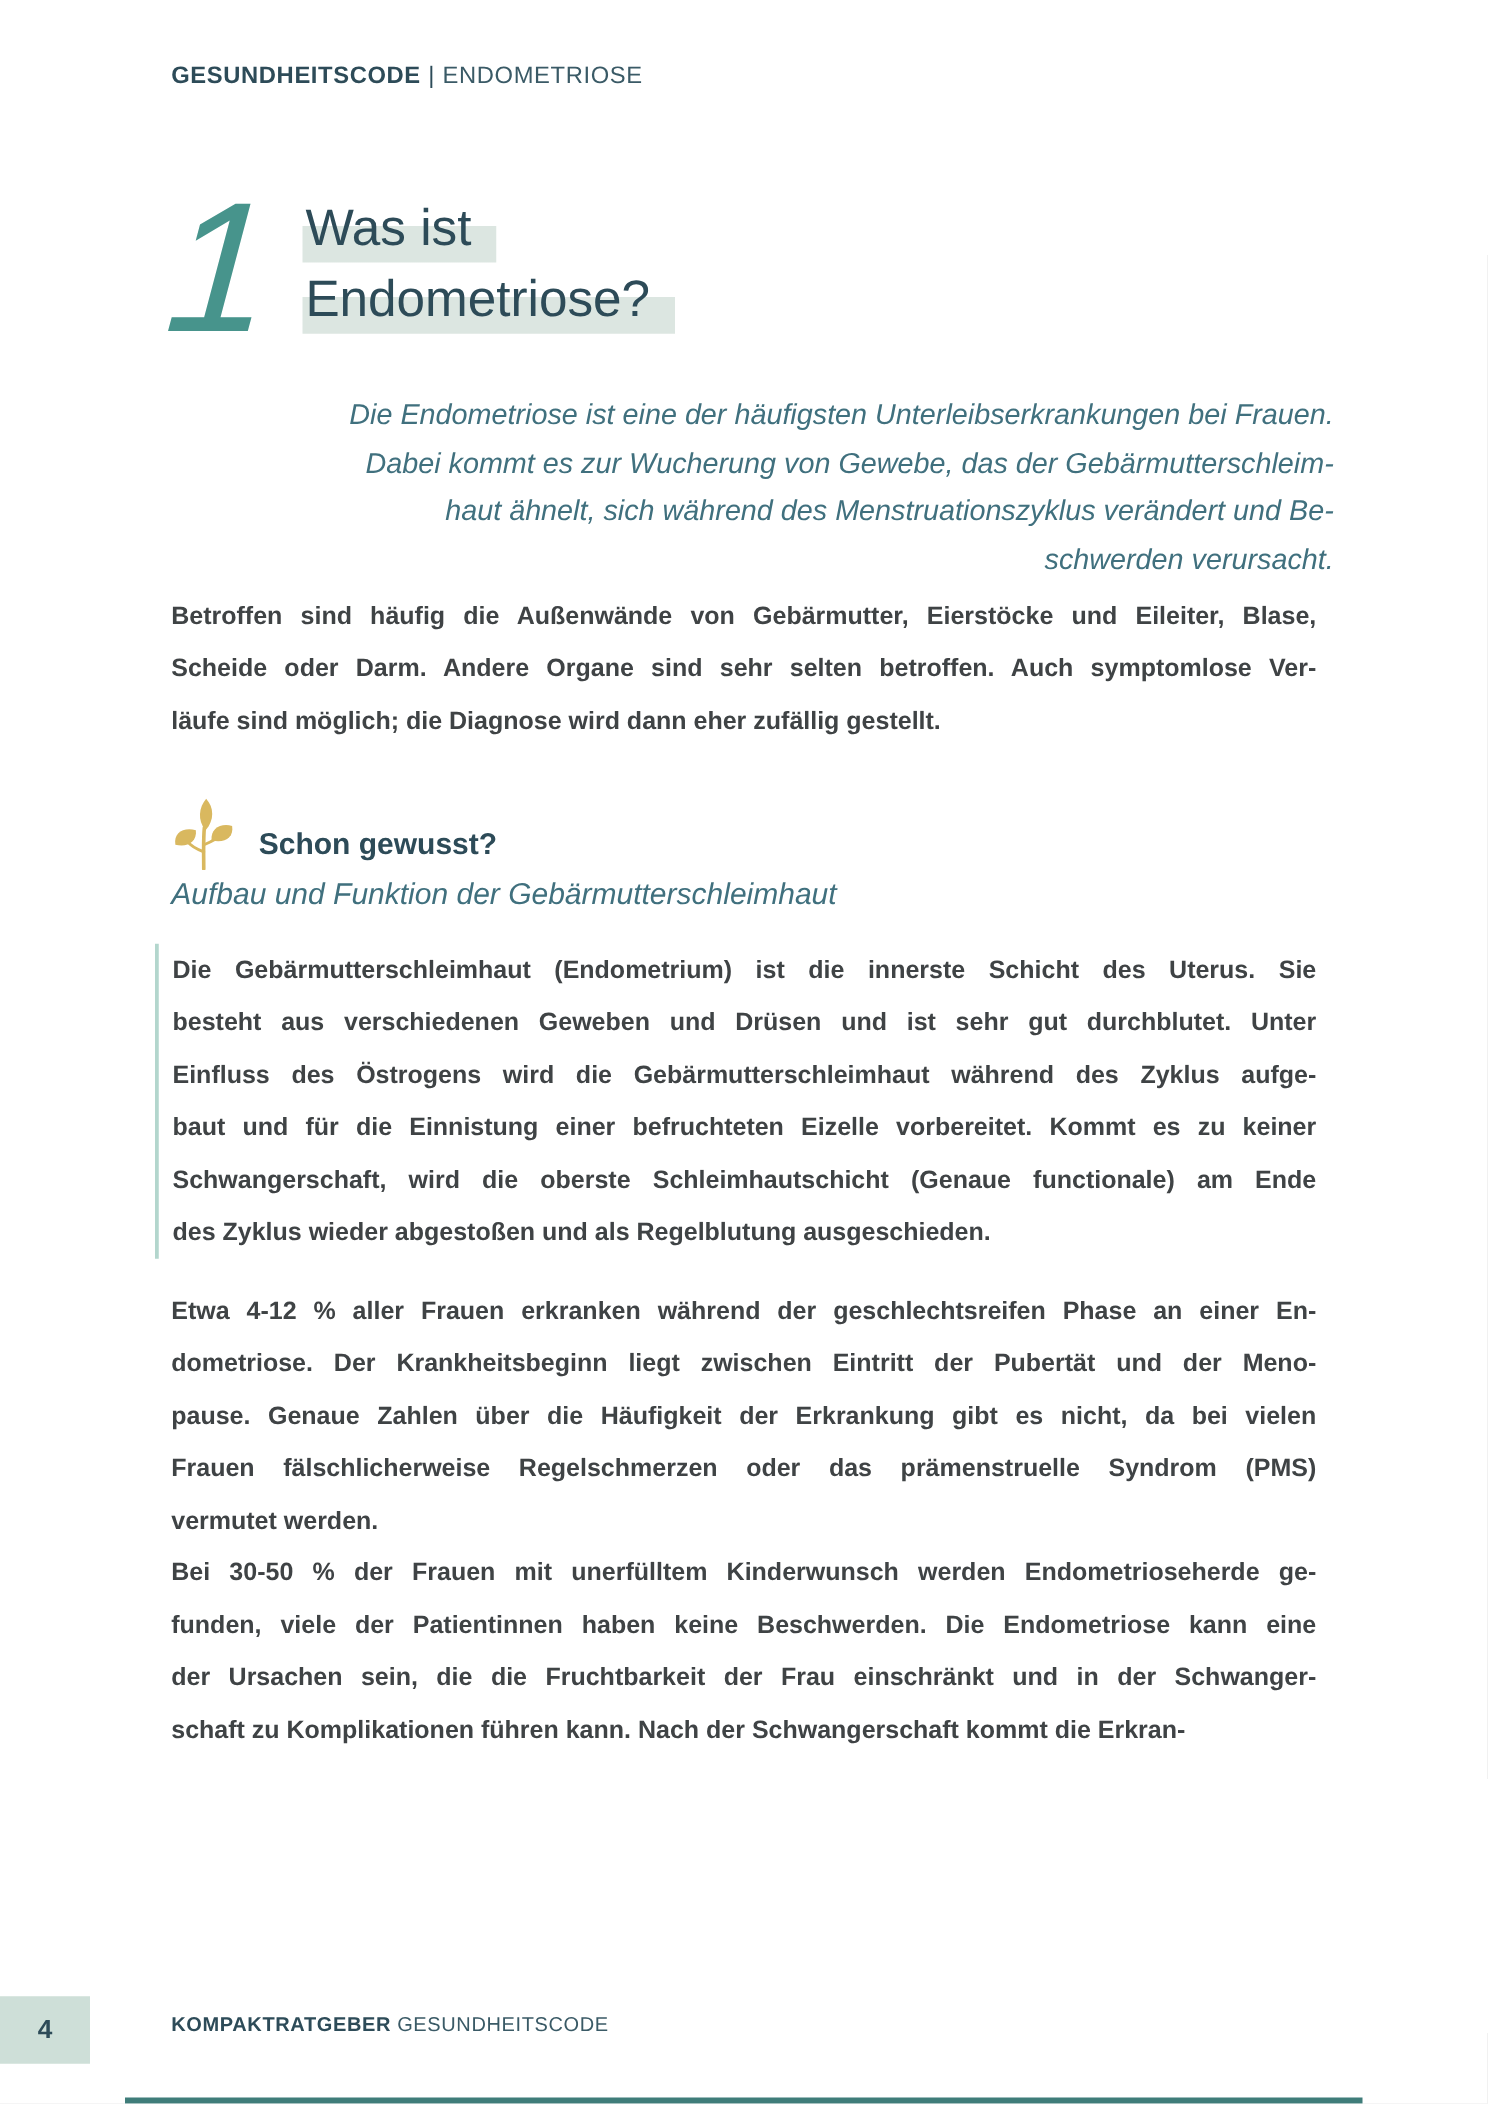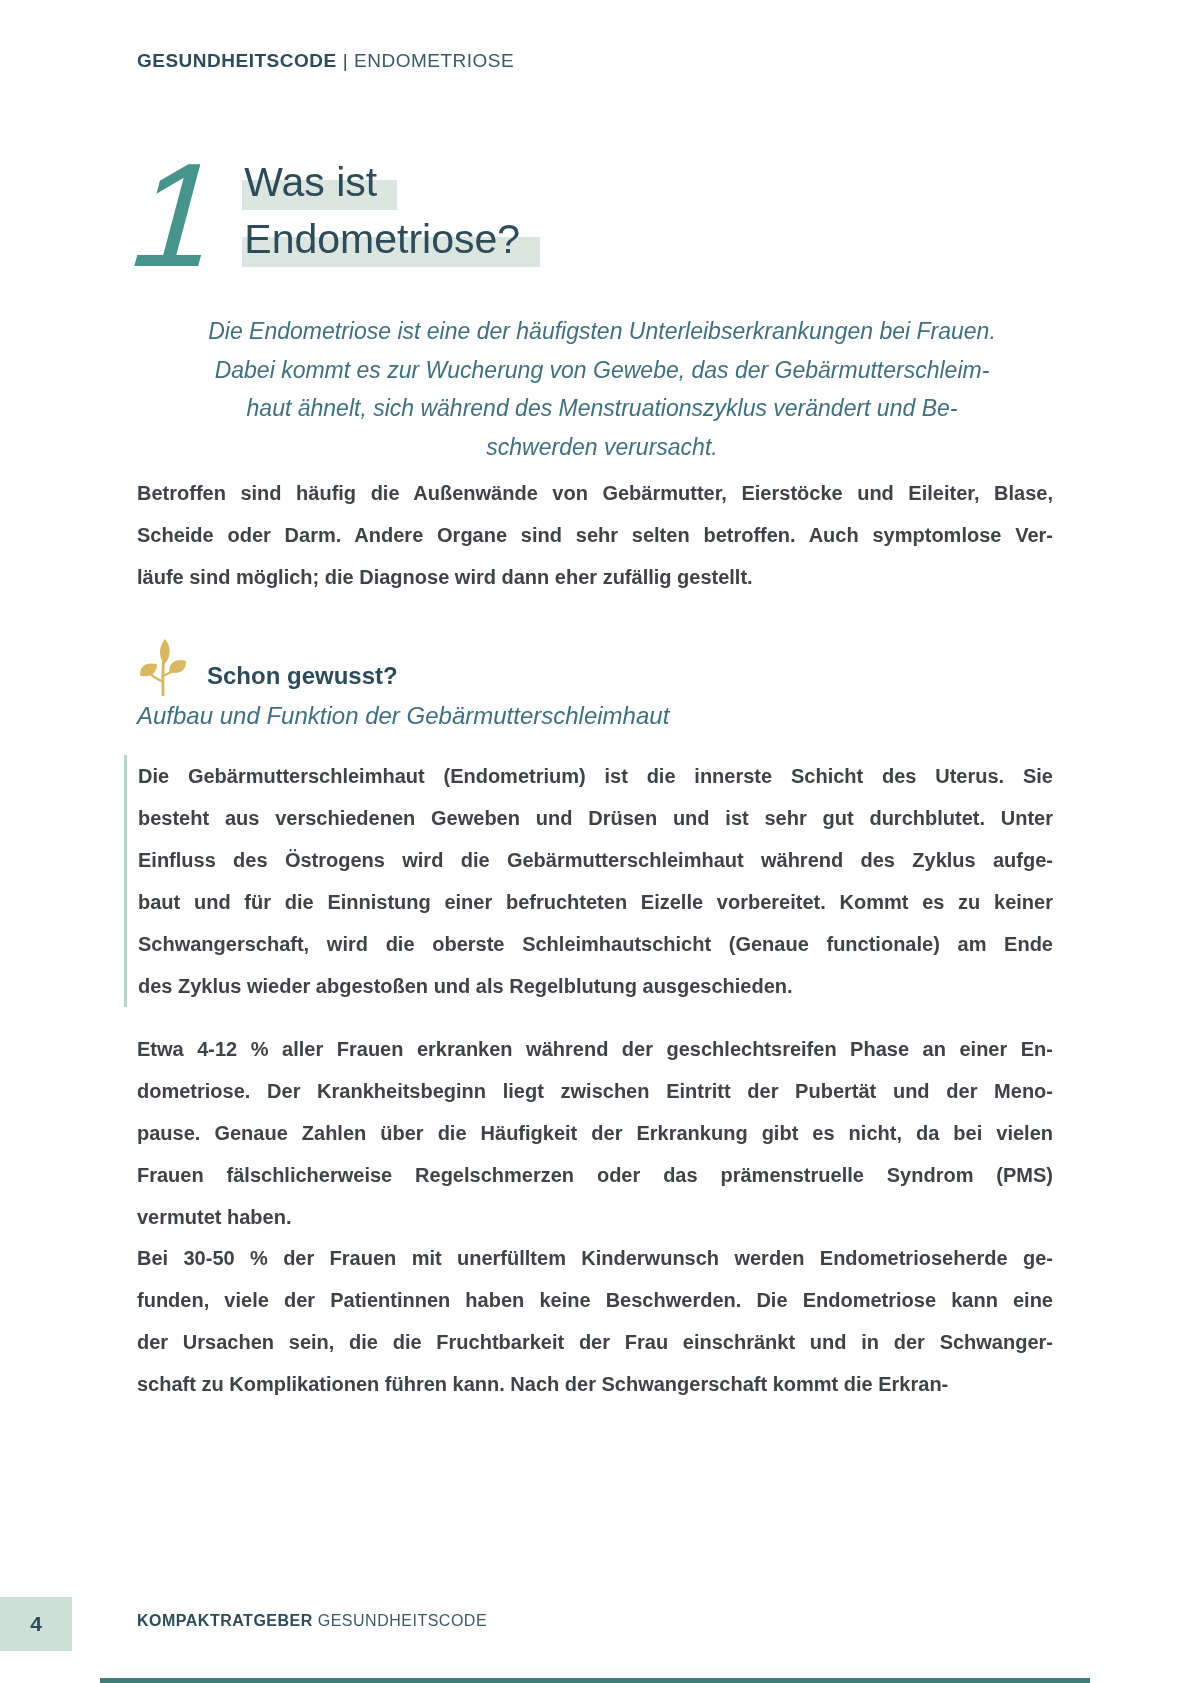--- a/index.html
+++ b/index.html
@@ -60,21 +60,21 @@
     position:absolute;left:137px;top:312px;width:930px;
     font-size:23px;line-height:38.5px;
     font-style:italic;color:var(--italic-teal);
   }
   .para, .infobox{
     font-size:20px;line-height:42px;color:var(--body-text);font-weight:bold;
   }
   .p1{position:absolute;left:137px;top:472px;width:916px;}
   .justify .tline{text-align:justify;text-align-last:justify;}
   .justify .tlast{text-align-last:left;}
-  .ragged .tline{text-align:center;}
+  .ragged .tline{text-align:right;}
 
   
   .know-head{
     position:absolute;left:137px;top:638px;
     display:flex;align-items:flex-end;justify-content:center;
   }
   .sprout{width:52px;height:58px;display:block;}
   .know-title{
     font-size:24px;font-weight:700;color:var(--dark-teal);
     margin-left:18px;padding-bottom:6px;
@@ -163,21 +163,21 @@
       <div class="tline">baut und für die Einnistung einer befruchteten Eizelle vorbereitet. Kommt es zu keiner</div>
       <div class="tline">Schwangerschaft, wird die oberste Schleimhautschicht (Genaue functionale) am Ende</div>
       <div class="tline tlast">des Zyklus wieder abgestoßen und als Regelblutung ausgeschieden.</div>
     </div>
 
   <div class="para p2 justify">
       <div class="tline">Etwa 4-12 % aller Frauen erkranken während der geschlechtsreifen Phase an einer En-</div>
       <div class="tline">dometriose. Der Krankheitsbeginn liegt zwischen Eintritt der Pubertät und der Meno-</div>
       <div class="tline">pause. Genaue Zahlen über die Häufigkeit der Erkrankung gibt es nicht, da bei vielen</div>
       <div class="tline">Frauen fälschlicherweise Regelschmerzen oder das prämenstruelle Syndrom (PMS)</div>
-      <div class="tline tlast">vermutet haben.</div>
+      <div class="tline tlast">vermutet werden.</div>
     </div>
 
   <div class="para p3 justify">
       <div class="tline">Bei 30-50 % der Frauen mit unerfülltem Kinderwunsch werden Endometrioseherde ge-</div>
       <div class="tline">funden, viele der Patientinnen haben keine Beschwerden. Die Endometriose kann eine</div>
       <div class="tline">der Ursachen sein, die die Fruchtbarkeit der Frau einschränkt und in der Schwanger-</div>
       <div class="tline tlast">schaft zu Komplikationen führen kann. Nach der Schwangerschaft kommt die Erkran-</div>
     </div>
 
   <div class="pagebox">

